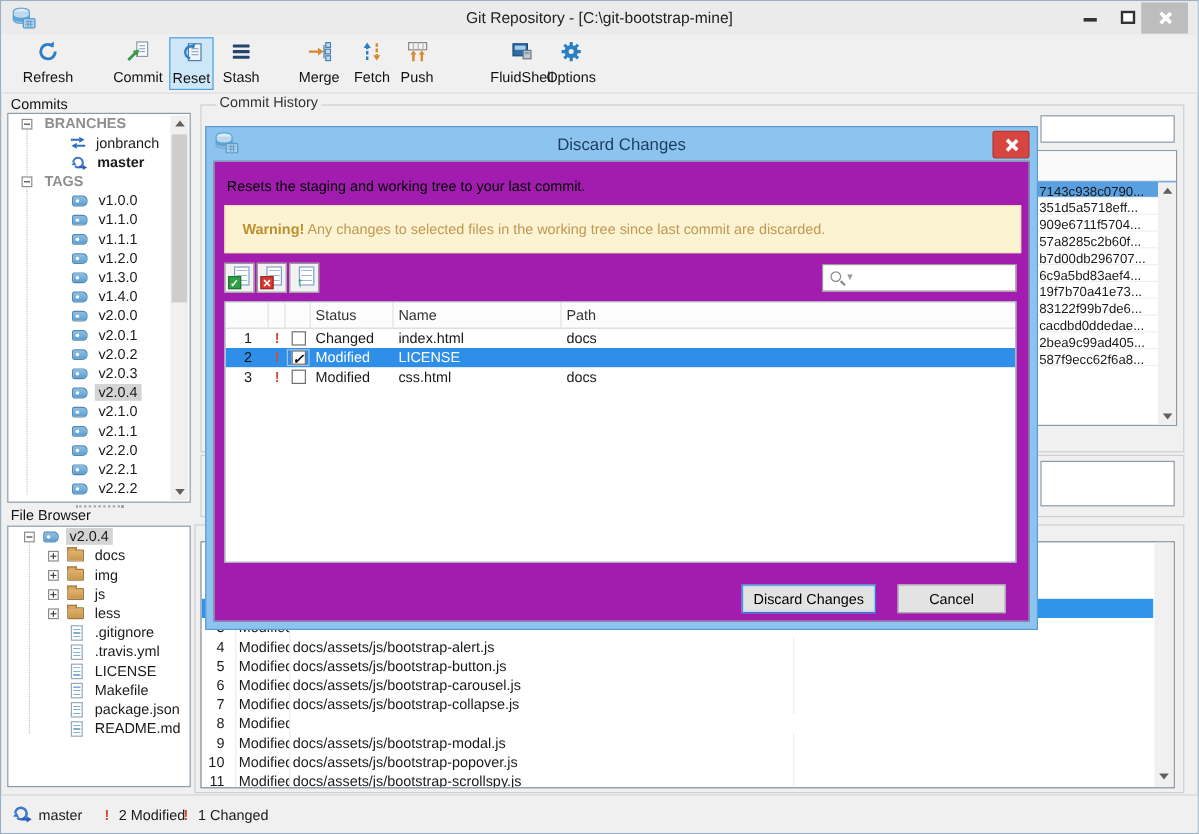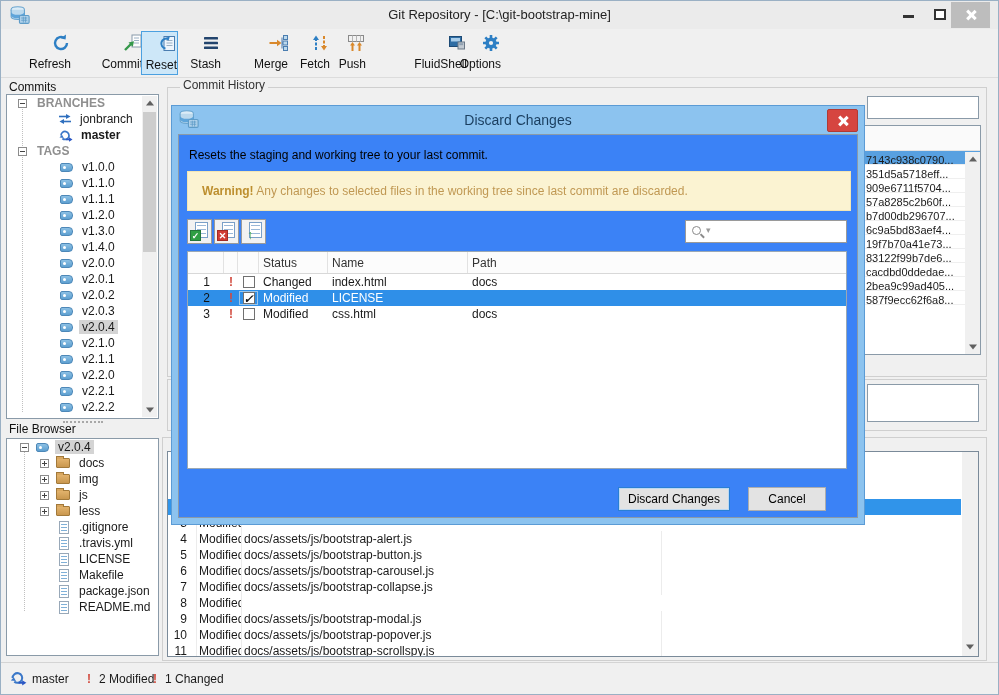--- a/index.html
+++ b/index.html
@@ -14,21 +14,21 @@
   .win-title { position:absolute; left:0; right:0; top:6px; text-align:center; font-size:13px; color:#222; }
   .win-min { position:absolute; right:84px; top:14px; width:11px; height:3px; background:#333; cursor:pointer; }
   .win-max { position:absolute; right:52px; top:8px; width:12px; height:11px; border:2px solid #333; background:#fff; cursor:pointer; }
   .win-close { position:absolute; right:8px; top:1px; width:39px; height:26px; background:#bdbdbd; cursor:pointer; }
   .xglyph { position:absolute; left:50%; top:50%; width:12px; height:12px; transform:translate(-50%,-50%); }
   .xglyph::before,.xglyph::after { content:""; position:absolute; left:5px; top:0; width:2.5px; height:12px; background:#fff; }
   .xglyph::before { transform:rotate(45deg); } .xglyph::after { transform:rotate(-45deg); }
 
   
   .toolbar { position:absolute; left:0; top:28px; width:100%; height:49px; background:#f0f0f0; border-bottom:1px solid #dcdcdc; }
-  .tbi { position:absolute; top:2px; height:44px; text-align:right; cursor:pointer; padding-top:2px; }
+  .tbi { position:absolute; top:2px; height:44px; text-align:center; cursor:pointer; padding-top:2px; }
   .tbi svg { width:20px; height:20px; display:inline-block; }
   .tbi .lbl { display:block; font-size:12px; margin-top:1px; color:#111; }
   .tbi.sel { background:#cde7f8; border:1px solid #4ba0e0; }
 
   
   .panel-label { position:absolute; font-size:12px; color:#111; }
   .panel { position:absolute; background:#fff; border:1px solid #8a9aa8; overflow:hidden; }
   .trow { position:relative; height:16px; display:flex; align-items:center; white-space:nowrap; cursor:pointer; }
   .trow .lab { padding:0 3px; }
   .trow .lab.sel { background:#d4d4d4; }
@@ -83,21 +83,21 @@
   .statusbar .it { position:absolute; top:9px; }
   .ex { display:inline-block; color:#d24b3f; font-weight:bold; font-style:normal; font-size:12px; line-height:12px; }
 
   
   .dialog { position:absolute; left:170px; top:88px; width:694px; height:420px;
             background:#8cc3ef; border:1px solid #5b9bd5; z-index:10;margin-top:16px; }
   .dlg-title { position:absolute; left:0; top:0; width:100%; height:28px; }
   .dlg-title .t { position:absolute; left:0; right:0; top:6px; text-align:center; font-size:14px; color:#1a3e5f; }
   .dlg-ico { position:absolute; left:7px; top:4px; width:20px; height:18px; }
   .dlg-close { position:absolute; right:6px; top:3px; width:31px; height:23px; background:#d64540; border:1px solid #b03a35; border-radius:2px; cursor:pointer; }
-  .dlg-body { position:absolute; left:6px; right:6px; top:28px; bottom:6px; background:#3b82f6; border:1px solid #8a9aa8; }
+  .dlg-body { position:absolute; left:6px; right:6px; top:28px; bottom:6px; background:#a21caf; border:1px solid #8a9aa8; }
   .dlg-desc { position:absolute; left:10px; top:13px; color:#000; }
   .warnbox { position:absolute; left:8px; top:36px; width:664px; height:40px; background:#fbf3d2; border:1px solid #f3e6b4;
              color:#c09853; line-height:38px; padding-left:14px; white-space:nowrap; overflow:hidden; }
   .warnbox b { color:#bd8f2f; }
   .lbtn { position:absolute; top:84px; width:25px; height:25px; border:1px solid #9a9a9a; background:#f2f2f2; cursor:pointer; }
   .lbtn .list { position:absolute; right:3px; top:2px; width:13px; height:16px; background:#fff; border:1px solid #7aa0c8; }
   .lbtn .list::before { content:""; position:absolute; left:1px; right:1px; top:2px; height:10px;
         background:repeating-linear-gradient(to bottom,#9ab8d8 0 1px,transparent 1px 4px); }
   .badge { position:absolute; left:2px; bottom:2px; width:11px; height:11px; color:#fff; font-size:9px; line-height:11px; text-align:center; font-weight:bold; }
   .badge.green { background:#2f9e44; border:1px solid #23763a; }
@@ -118,21 +118,21 @@
   .c-chk { width:21px; padding:0 !important; display:flex; align-items:center; justify-content:center; }
   .c-status { width:69px; }
   .c-name { width:140px; }
   .c-path { flex:1; border-right:none !important; }
   .drow.sel { background:#2f8fe8; color:#fff; }
   .cb { position:relative; width:12px; height:12px; background:#fff; border:1px solid #707070; display:inline-block; }
   .cb.checked::before { content:"✓"; position:absolute; left:0; top:-2px; font-size:12px; font-weight:bold; color:#111; }
   .drow.sel .c-chk { outline:1px solid #9ec6e8; outline-offset:-2px; }
   .dlg-btn { position:absolute; top:352px; height:24px; background:#e3e3e3; border:1px solid #adadad; font:inherit; font-size:12px; cursor:pointer; }
   .dlg-btn.primary { left:439px; width:112px; border:1px solid #2a7fd4; box-shadow:inset 0 0 0 1px #bcd9f2; }
-  .dlg-btn.cancel { left:569px; width:78px; }
+  .dlg-btn.cancel { left:569px; width:90px; }
 
   .splitter-dots { position:absolute; left:62px; top:420px; width:40px; border-top:2px dotted #a8a8a8; }
 </style>
 </head>
 <body>
 
 <div class="window">
 
   <div class="titlebar">
     <svg class="app-ico" viewBox="0 0 18 16">

